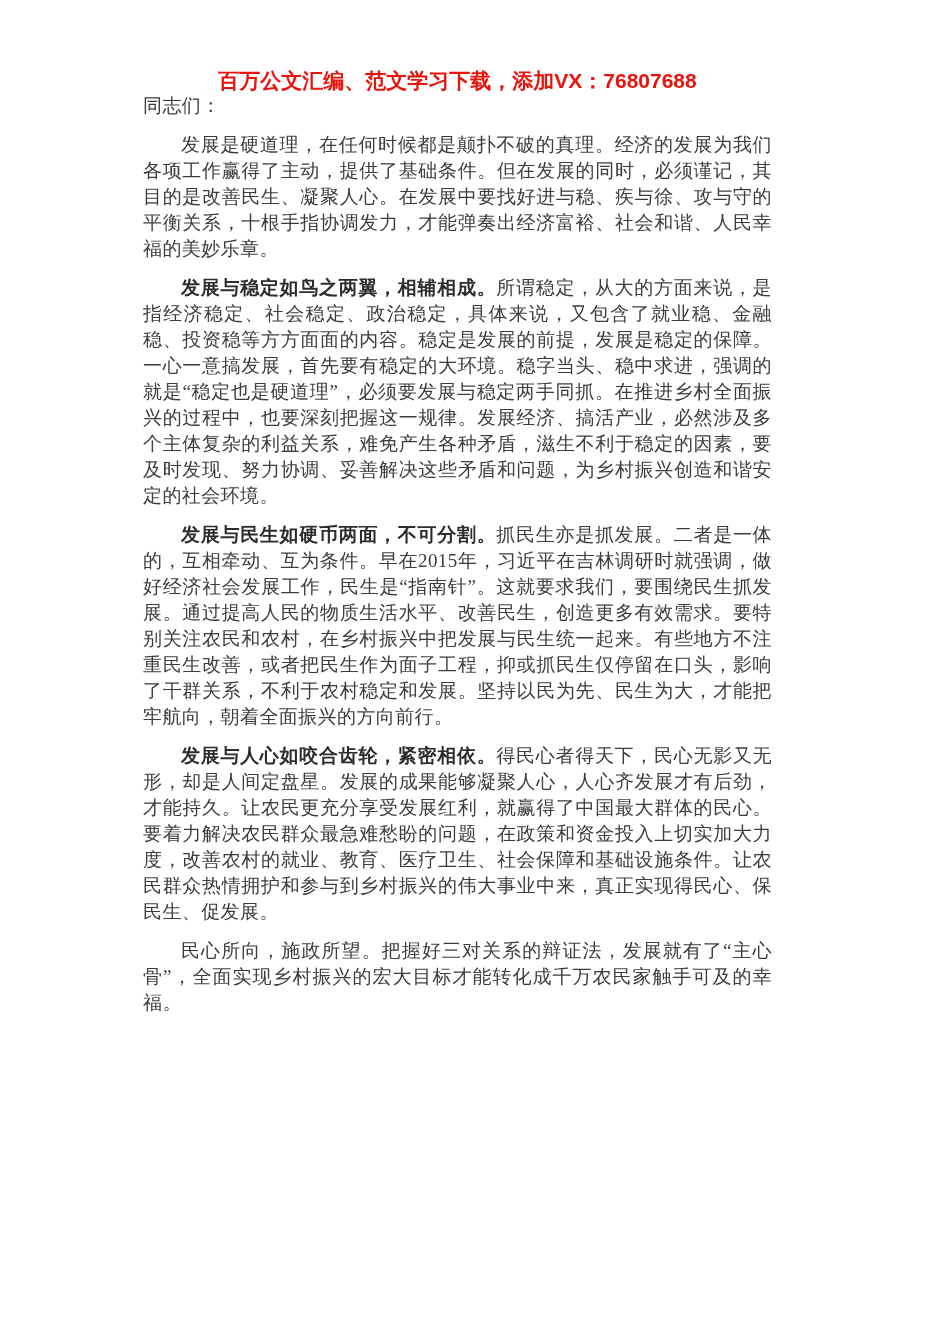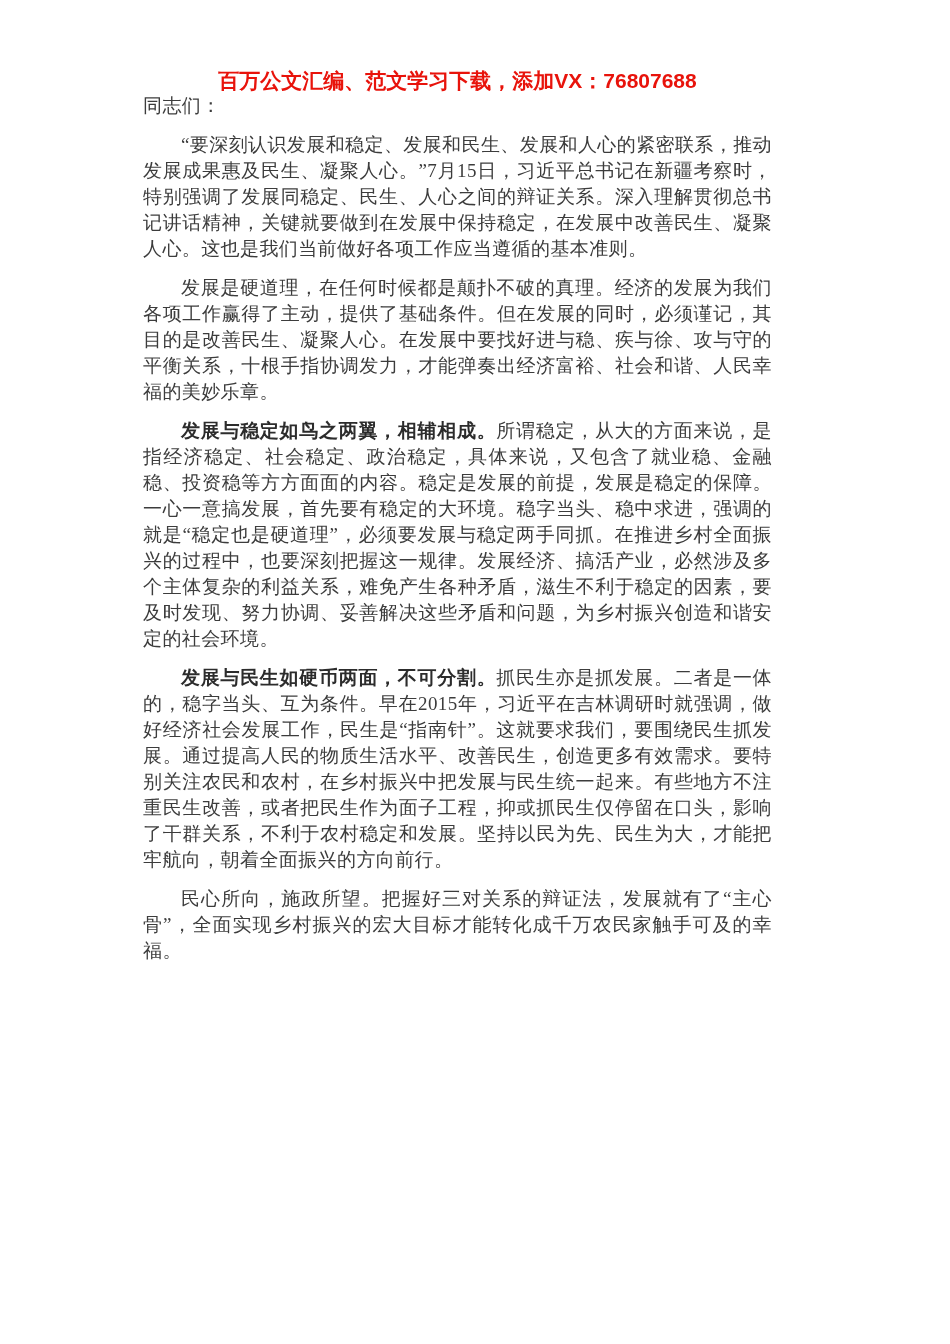--- a/index.html
+++ b/index.html
@@ -50,26 +50,26 @@
 <body>
 
 <div class="page">
 
   <div class="promo-header">百万公文汇编、范文学习下载，添加VX：76807688</div>
 
   <div class="content">
 
     <p class="salutation">同志们：</p>
 
-    <p class="para"><b class="lead"></b><span>“要深刻认识发展和稳定、发展和民生、发展和人心的紧密联系，推动发展成果惠及民生、凝聚人心。”7月15日，习近平总书记在新疆考察时，特别强调了发展同稳定、民生、人心之间的辩证关系。深入理解贯彻总书记讲话精神，关键就要做到在发展中保持稳定，在发展中改善民生、凝聚人心。这也是我们当前做好各项工作应当遵循的基本准则。</span></p>
 
     <p class="para"><b class="lead"></b><span>发展是硬道理，在任何时候都是颠扑不破的真理。经济的发展为我们各项工作赢得了主动，提供了基础条件。但在发展的同时，必须谨记，其目的是改善民生、凝聚人心。在发展中要找好进与稳、疾与徐、攻与守的平衡关系，十根手指协调发力，才能弹奏出经济富裕、社会和谐、人民幸福的美妙乐章。</span></p>
 
     <p class="para"><b class="lead">发展与稳定如鸟之两翼，相辅相成。</b><span>所谓稳定，从大的方面来说，是指经济稳定、社会稳定、政治稳定，具体来说，又包含了就业稳、金融稳、投资稳等方方面面的内容。稳定是发展的前提，发展是稳定的保障。一心一意搞发展，首先要有稳定的大环境。稳字当头、稳中求进，强调的就是“稳定也是硬道理”，必须要发展与稳定两手同抓。在推进乡村全面振兴的过程中，也要深刻把握这一规律。发展经济、搞活产业，必然涉及多个主体复杂的利益关系，难免产生各种矛盾，滋生不利于稳定的因素，要及时发现、努力协调、妥善解决这些矛盾和问题，为乡村振兴创造和谐安定的社会环境。</span></p>
 
-    <p class="para"><b class="lead">发展与民生如硬币两面，不可分割。</b><span>抓民生亦是抓发展。二者是一体的，稳字当头、互为条件。早在2015年，习近平在吉林调研时就强调，做好经济社会发展工作，民生是“指南针”。这就要求我们，要围绕民生抓发展。通过提高人民的物质生活水平、改善民生，创造更多有效需求。要特别关注农民和农村，在乡村振兴中把发展与民生统一起来。有些地方不注重民生改善，或者把民生作为面子工程，抑或抓民生仅停留在口头，影响了干群关系，不利于农村稳定和发展。坚持以民为先、民生为大，才能把牢航向，朝着全面振兴的方向前行。</span></p>
+    <p class="para"><b class="lead">发展与民生如硬币两面，不可分割。</b><span>抓民生亦是抓发展。二者是一体的，互相牵动、互为条件。早在2015年，习近平在吉林调研时就强调，做好经济社会发展工作，民生是“指南针”。这就要求我们，要围绕民生抓发展。通过提高人民的物质生活水平、改善民生，创造更多有效需求。要特别关注农民和农村，在乡村振兴中把发展与民生统一起来。有些地方不注重民生改善，或者把民生作为面子工程，抑或抓民生仅停留在口头，影响了干群关系，不利于农村稳定和发展。坚持以民为先、民生为大，才能把牢航向，朝着全面振兴的方向前行。</span></p>
 
+    <p class="para"><b class="lead">发展与人心如咬合齿轮，紧密相依。</b><span>得民心者得天下，民心无影又无形，却是人间定盘星。发展的成果能够凝聚人心，人心齐发展才有后劲，才能持久。让农民更充分享受发展红利，就赢得了中国最大群体的民心。要着力解决农民群众最急难愁盼的问题，在政策和资金投入上切实加大力度，改善农村的就业、教育、医疗卫生、社会保障和基础设施条件。让农民群众热情拥护和参与到乡村振兴的伟大事业中来，真正实现得民心、保民生、促发展。</span></p>
 
     <p class="para"><b class="lead"></b><span>民心所向，施政所望。把握好三对关系的辩证法，发展就有了“主心骨”，全面实现乡村振兴的宏大目标才能转化成千万农民家触手可及的幸福。</span></p>
 
 
   </div>
 </div>
 
 </body></html>

